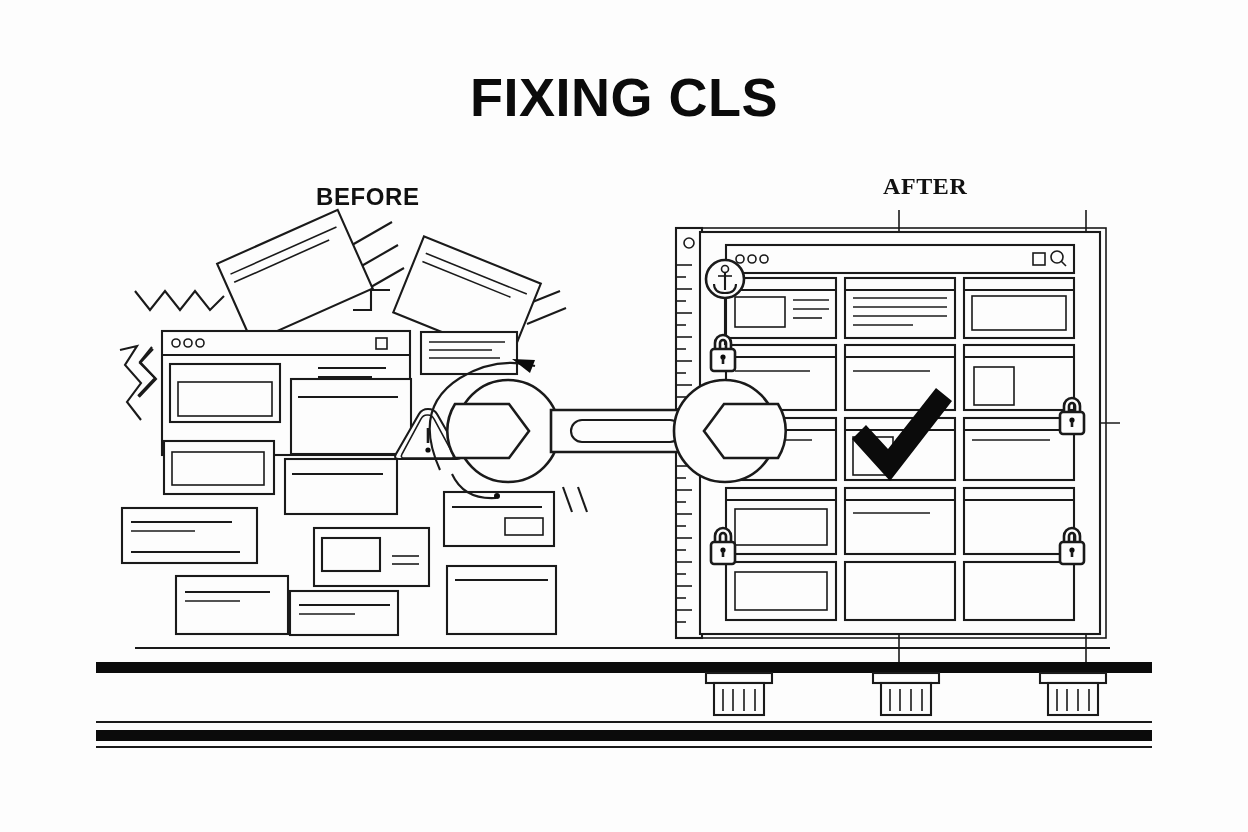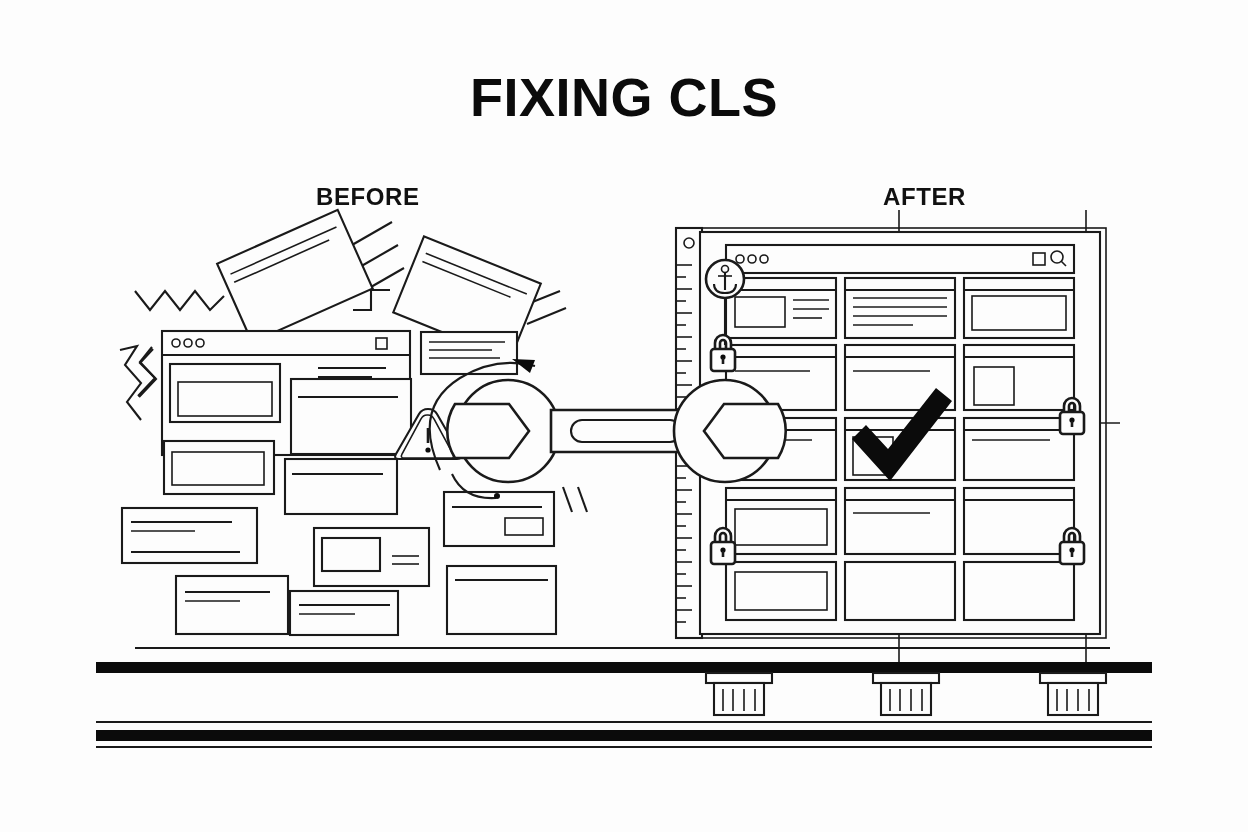--- a/index.html
+++ b/index.html
@@ -35,21 +35,21 @@
     position: absolute;
     font-size: 24px;
     font-weight: 800;
     letter-spacing: 0.6px;
     color: #111111;
     font-family: "Liberation Sans", sans-serif;
     white-space: nowrap;
     margin-left: 28px;
   }
   #label-before { left: 288px; top: 183px; }
-  #label-after  { left: 855px; top: 183px; }
+  #label-after  { left: 855px; top: 173px; font-family: Liberation Serif, serif; }
   svg { position: absolute; left: 0; top: 0; }
   .ln  { fill: none; stroke: #1a1a1a; stroke-width: 2.1; stroke-linecap: butt; stroke-linejoin: miter; }
   .ln-t{ fill: none; stroke: #1a1a1a; stroke-width: 1.6; }
   .ln-h{ fill: none; stroke: #1a1a1a; stroke-width: 2.6; }
   .solid { fill: #0b0b0b; stroke: none; }
   .wfill { fill: #fdfdfd; }
 </style>
 </head>
 <body>
 

